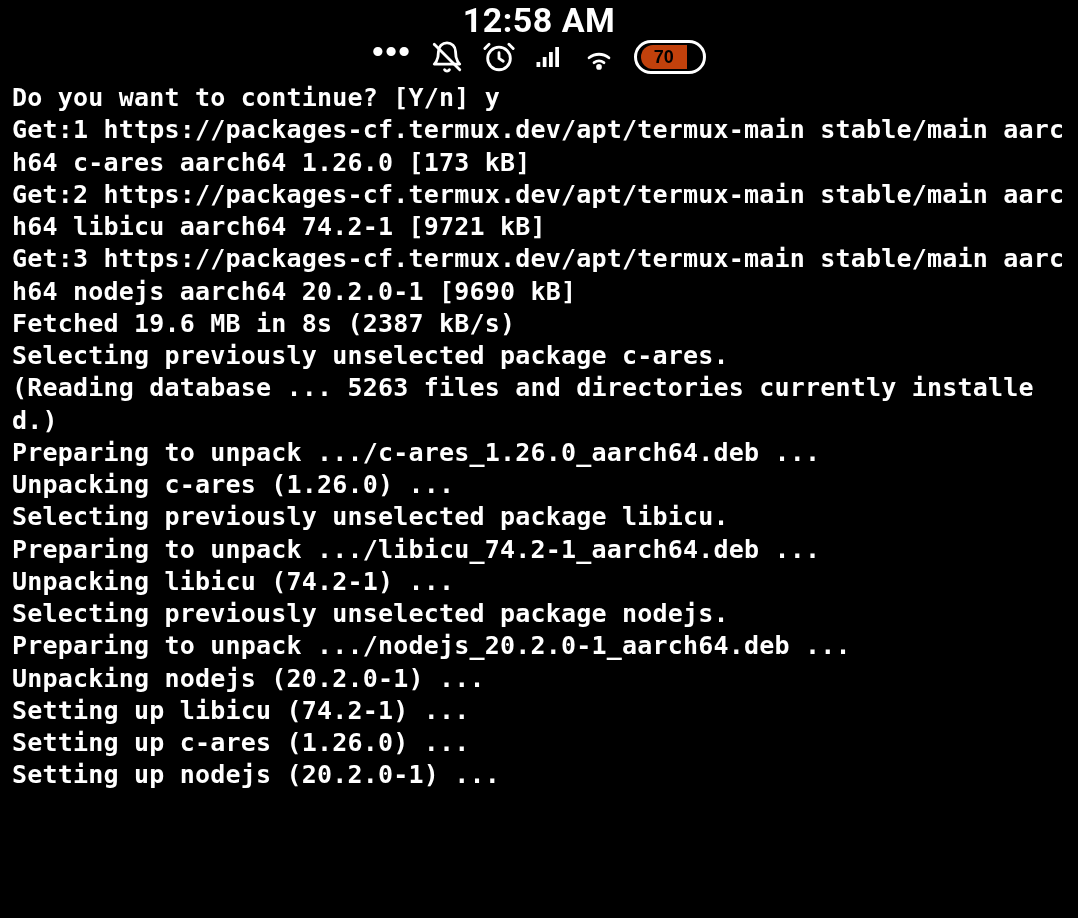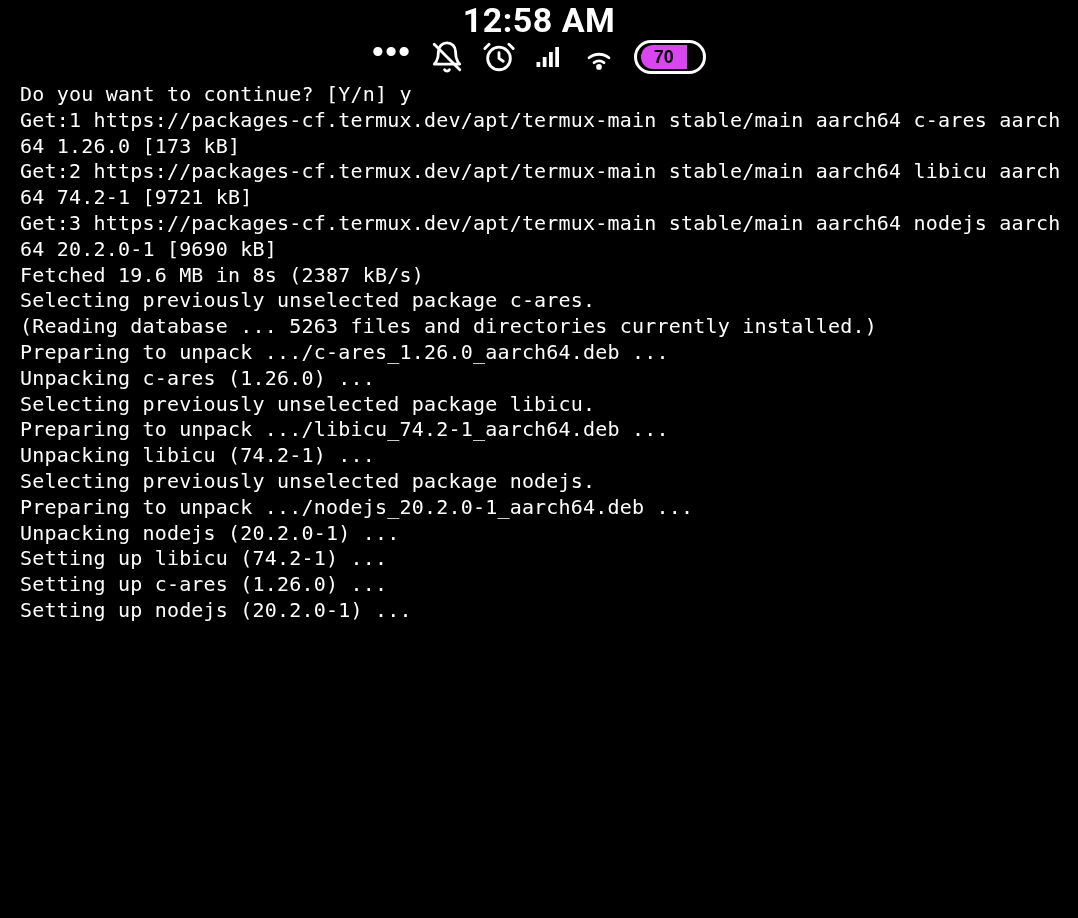--- a/index.html
+++ b/index.html
@@ -47,39 +47,39 @@
     border: 3px solid #fff;
     border-radius: 18px;
     width: 72px;
     height: 34px;
     position: relative;
     display: inline-flex;
     align-items: center;
     padding-left: 4px;
   }
   .battery-fill {
-    background: #d946ef;
+    background: #c2410c;
     border-radius: 12px 0 0 12px;
     height: 24px;
     width: 46px;
     display: flex;
     align-items: center;
     justify-content: center;
     color: #000;
     font-weight: 800;
     font-size: 18px;
     font-family: sans-serif;
   }
   .terminal {
-    padding: 12px 8px 0 20px;
-    font-size: 20px;
+    padding: 12px 8px 0 12px;
+    font-size: 25px;
     line-height: 1.29;
     white-space: pre-wrap;
     word-break: break-all;
-    font-weight: 400;
+    font-weight: 700;
     letter-spacing: 0.2px;
   }
 </style>
 </head>
 <body>
 
 <div class="status-bar">
   <div class="status-left">12:58 AM</div>
   <div class="status-right">
     <span class="dots">•••</span>

